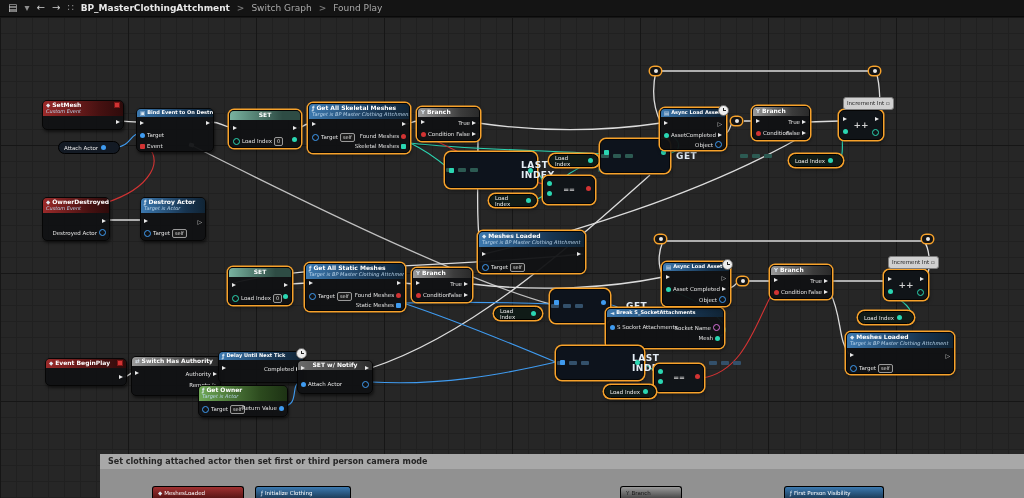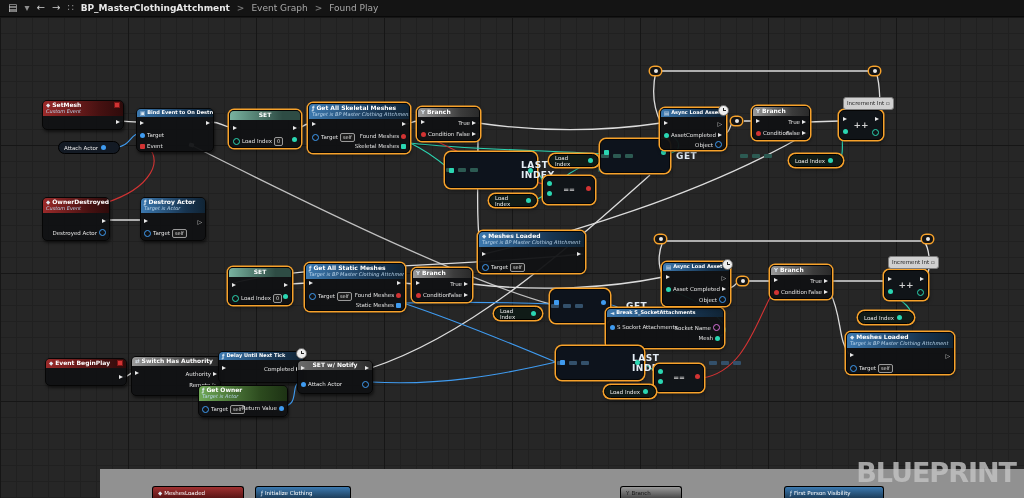--- a/index.html
+++ b/index.html
@@ -87,21 +87,21 @@
 <div id="stage">
 
   <div id="toolbar">
     <span class="tbtn">▤</span>
     <span class="tbtn dim">▾</span>
     <span class="tbtn">←</span>
     <span class="tbtn">→</span>
     <span class="tbtn dim">∷</span>
     <span class="crumb-root">BP_MasterClothingAttchment</span>
     <span class="sep">&gt;</span>
-    <span class="crumb">Event Graph</span>
+    <span class="crumb">Switch Graph</span>
     <span class="sep">&gt;</span>
     <span class="crumb">Found Play</span>
   </div>
   <div id="zoomlbl">Zoom -1</div>
 
   <div id="canvas"></div>
 
   <svg id="wires" width="1024" height="498">
     <g stroke="#dcdcdc" stroke-width="1.3" fill="none">
       <path d="M118,121 C128,121 130,122 138,122"></path>
@@ -838,22 +838,24 @@
       </span>
     <span class="pr pl" style="top:20px">
         <span class="dt cb"></span>
         <span>Attach Actor</span>
       </span>
     <span class="pr prr" style="top:20px">
         <span class="dt cb hol"></span>
       </span>
   </div>
 
+  <div id="cm-hd">
+      <span>Set clothing attached actor then set first or third person camera mode</span>
+    </div>
   <div id="cm-bd"></div>
-  <div id="wm">BLUEPRINT</div>
 
   <div class="tab tred" style="left:152px;top:486px;width:92px">
     <i class="ic">◆</i>
       <span>MeshesLoaded</span>
   </div>
   <div class="tab tblue" style="left:255px;top:486px;width:96px">
     <i class="ic">ƒ</i>
       <span>Initialize Clothing</span>
   </div>
   <div class="tab tgray" style="left:620px;top:486px;width:62px">

